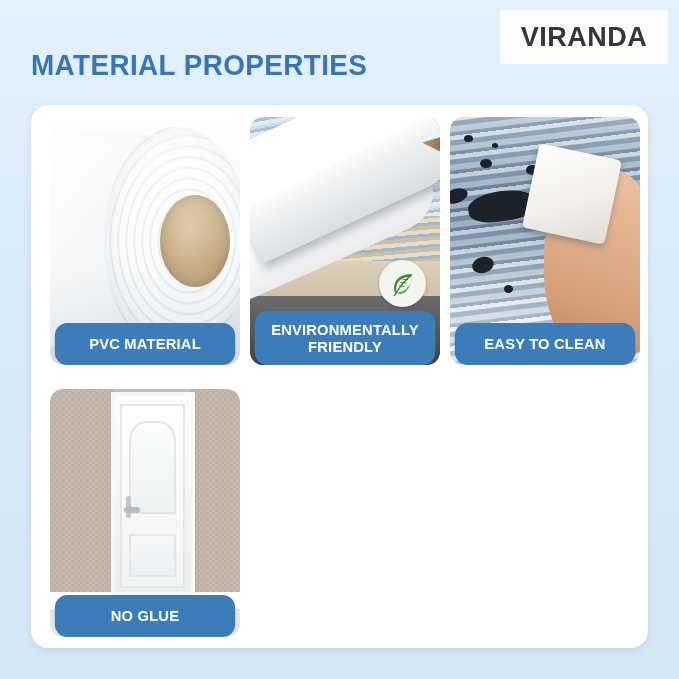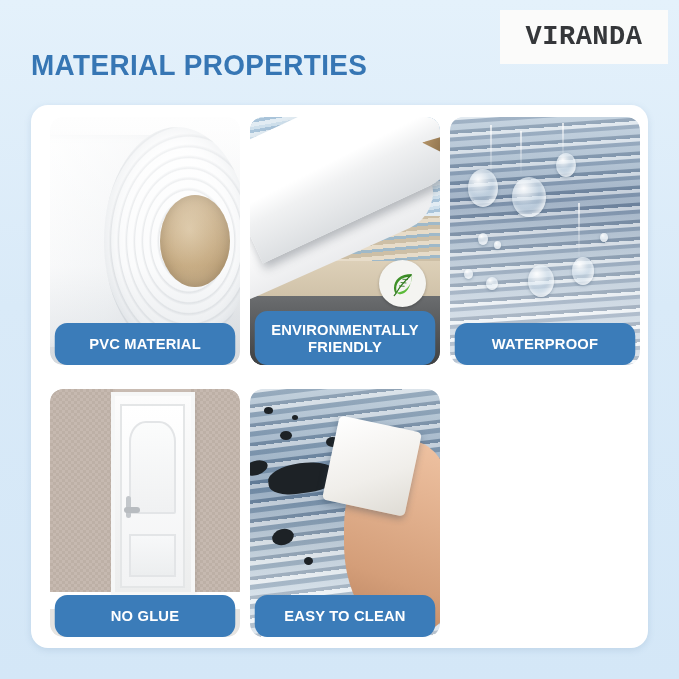--- a/index.html
+++ b/index.html
@@ -10,21 +10,21 @@
     position:relative;
   }
   
   .logo-box{
     position:absolute;left:500px;top:10px;width:168px;height:54px;
     background:#fbfbfa;display:flex;align-items:center;justify-content:center;
     box-shadow:0 0 0 0 rgba(0,0,0,0);
   }
   .logo-text{
     font-size:27px;font-weight:bold;letter-spacing:.5px;color:#35373a;
-    font-family:Liberation Mono, monospace;
+    font-family:Liberation Sans, sans-serif;
   }
   .page-title{
     position:absolute;left:31px;top:48px;
     font-size:30px;font-weight:bold;letter-spacing:.4px;
     color:#3676b4;
     font-family:"Liberation Sans", sans-serif;
     transform:scaleX(.93);transform-origin:left center;
   }
   
   .panel{
@@ -241,69 +241,49 @@
       </div>
       <div class="label two-line">
         <div>
           <span>ENVIRONMENTALLY</span>
           <span>FRIENDLY</span>
         </div>
       </div>
     </div>
 
 
-    <div class="card">
-      <div class="photo water">
+
+    <div class="card">
+      <div class="photo clean">
         <div class="grain"></div>
-        <div class="trail" style="left:40px;top:8px;height:52px;"></div>
-        <div class="trail" style="left:70px;top:14px;height:44px;"></div>
-        <div class="trail" style="left:112px;top:6px;height:36px;"></div>
-        <div class="trail" style="left:128px;top:86px;height:56px;"></div>
-        <div class="drop" style="left:18px;top:52px;width:30px;height:38px;"></div>
-        <div class="drop" style="left:62px;top:60px;width:34px;height:40px;"></div>
-        <div class="drop" style="left:106px;top:36px;width:20px;height:24px;"></div>
-        <div class="drop" style="left:28px;top:116px;width:10px;height:12px;"></div>
-        <div class="drop" style="left:44px;top:124px;width:7px;height:8px;"></div>
-        <div class="drop" style="left:78px;top:148px;width:26px;height:32px;"></div>
-        <div class="drop" style="left:122px;top:140px;width:22px;height:28px;"></div>
-        <div class="drop" style="left:14px;top:152px;width:9px;height:10px;"></div>
-        <div class="drop" style="left:36px;top:160px;width:12px;height:13px;"></div>
-        <div class="drop" style="left:150px;top:116px;width:8px;height:9px;"></div>
-      </div>
-      <div class="label">WATERPROOF</div>
+        <div class="stain" style="left:14px;top:18px;width:9px;height:7px;"></div>
+        <div class="stain" style="left:42px;top:26px;width:6px;height:5px;"></div>
+        <div class="stain" style="left:30px;top:42px;width:12px;height:9px;"></div>
+        <div class="stain" style="left:76px;top:48px;width:13px;height:10px;"></div>
+        <div class="stain" style="left:18px;top:74px;width:70px;height:30px;border-radius:46% 52% 44% 40%;transform:rotate(-8deg);"></div>
+        <div class="stain" style="left:-6px;top:72px;width:24px;height:14px;transform:rotate(-18deg);"></div>
+        <div class="stain" style="left:22px;top:140px;width:22px;height:16px;transform:rotate(-14deg);"></div>
+        <div class="stain" style="left:54px;top:168px;width:9px;height:8px;"></div>
+        <div class="clean hand" style="position:absolute;right:-16px;top:52px;width:112px;height:190px;background:linear-gradient(200deg,#f0c4a4,#d49e79 70%,#b9835f 100%);border-radius:46% 40% 30% 46%;"></div>
+        <div class="cloth"></div>
+      </div>
+      <div class="label">EASY TO CLEAN</div>
     </div>
 
     <div class="card">
       <div class="photo door">
         <div class="wallL"></div>
         <div class="wallR"></div>
         <div class="skirt"></div>
         <div class="frame">
           <div class="leafdoor">
             <div class="panel-top"></div>
             <div class="panel-bot"></div>
             <div class="handle2"></div>
             <div class="handle"></div>
           </div>
         </div>
       </div>
       <div class="label">NO GLUE</div>
     </div>
 
-    <div class="card">
-      <div class="photo clean">
-        <div class="grain"></div>
-        <div class="stain" style="left:14px;top:18px;width:9px;height:7px;"></div>
-        <div class="stain" style="left:42px;top:26px;width:6px;height:5px;"></div>
-        <div class="stain" style="left:30px;top:42px;width:12px;height:9px;"></div>
-        <div class="stain" style="left:76px;top:48px;width:13px;height:10px;"></div>
-        <div class="stain" style="left:18px;top:74px;width:70px;height:30px;border-radius:46% 52% 44% 40%;transform:rotate(-8deg);"></div>
-        <div class="stain" style="left:-6px;top:72px;width:24px;height:14px;transform:rotate(-18deg);"></div>
-        <div class="stain" style="left:22px;top:140px;width:22px;height:16px;transform:rotate(-14deg);"></div>
-        <div class="stain" style="left:54px;top:168px;width:9px;height:8px;"></div>
-        <div class="clean hand" style="position:absolute;right:-16px;top:52px;width:112px;height:190px;background:linear-gradient(200deg,#f0c4a4,#d49e79 70%,#b9835f 100%);border-radius:46% 40% 30% 46%;"></div>
-        <div class="cloth"></div>
-      </div>
-      <div class="label">EASY TO CLEAN</div>
-    </div>
-
   </div>
 </div>
 
 </body></html>

